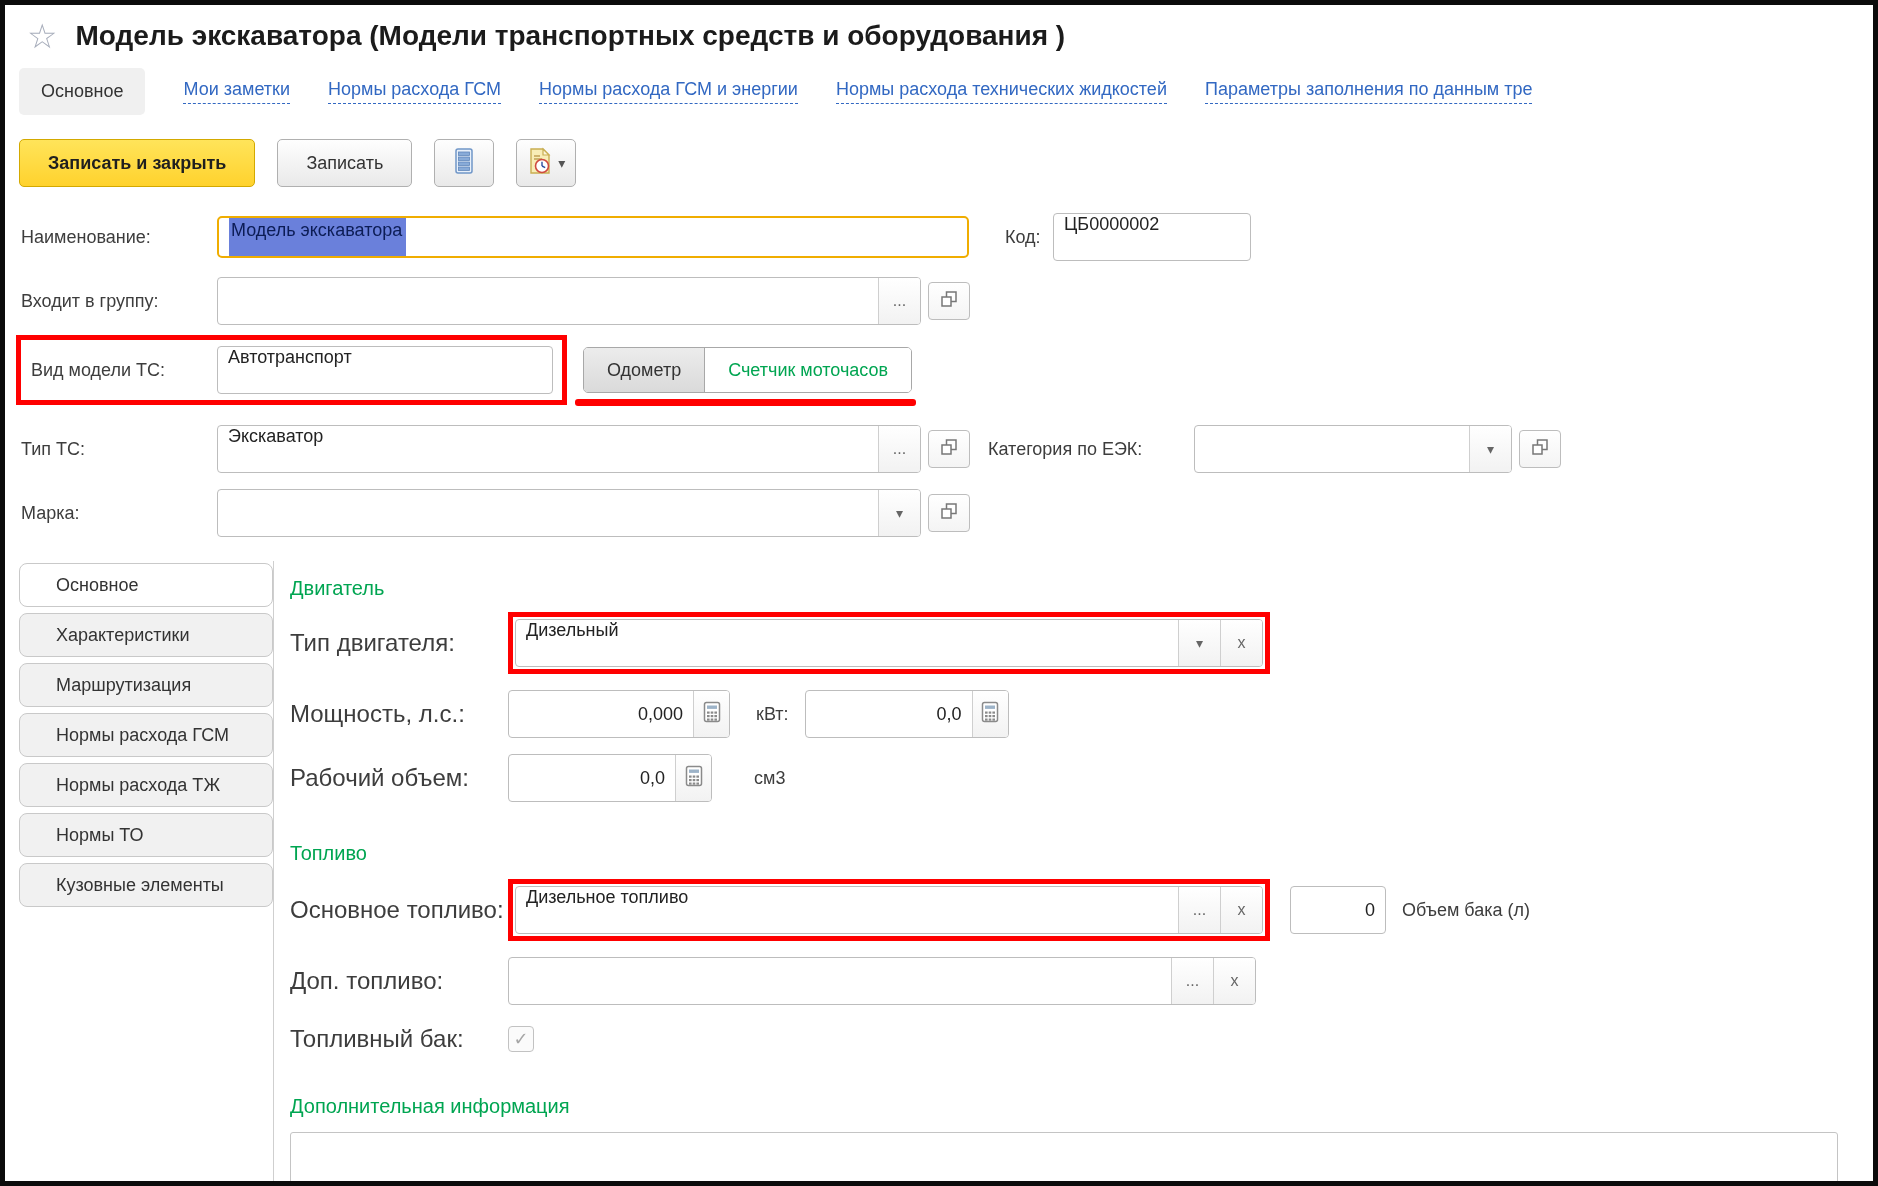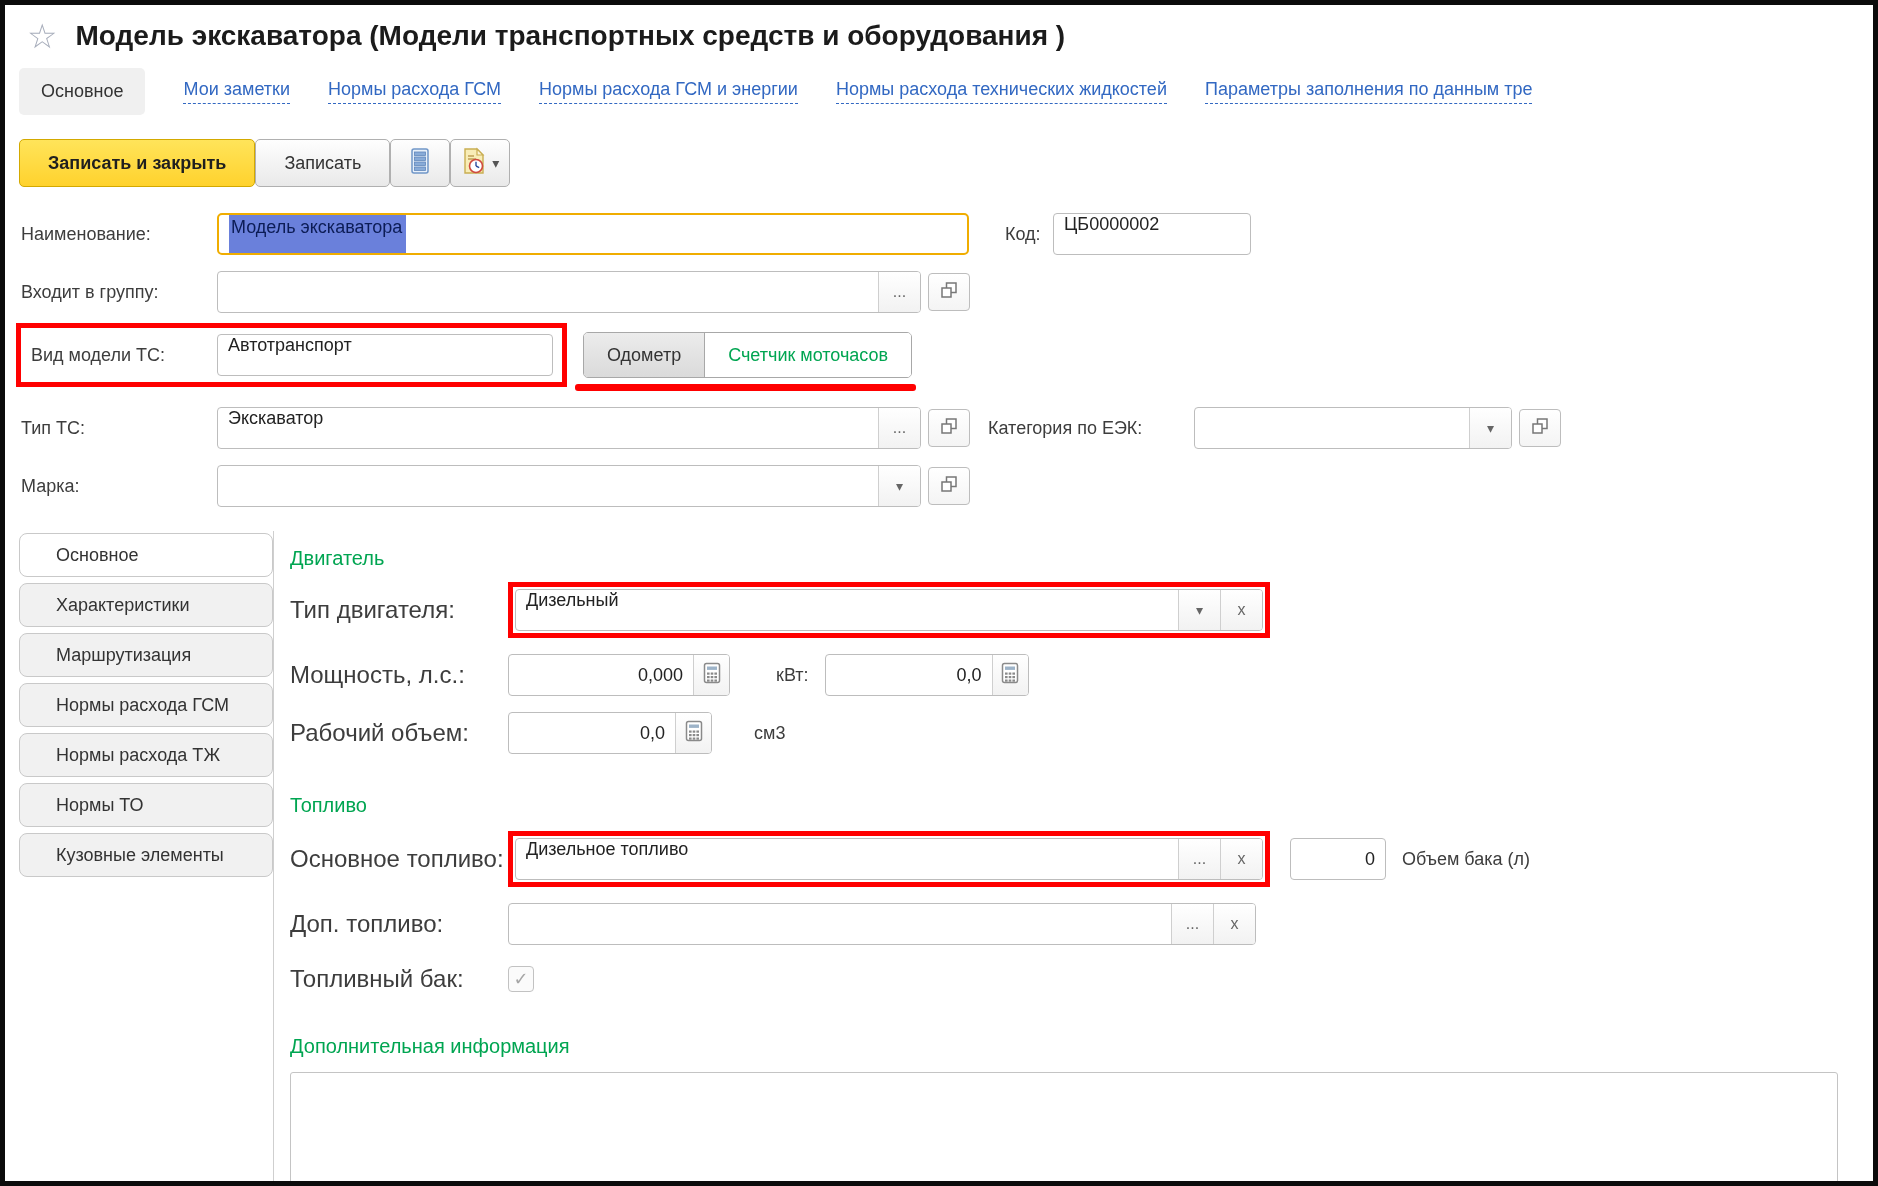--- a/index.html
+++ b/index.html
@@ -12,32 +12,32 @@
   
   .title-row { display:flex; align-items:center; gap:18px; padding:14px 0 0 22px; }
   .star { font-size:34px; color:#a7adbb; line-height:1; cursor:pointer; }
   .title { font-size:28px; font-weight:bold; color:#1b1b1b; white-space:nowrap; }
   
   .nav-row { display:flex; align-items:center; gap:38px; margin:12px 0 0 14px;
              white-space:nowrap; overflow:hidden; height:52px; flex:none; }
   .nav-active { background:#f0f0f0; border-radius:5px; padding:13px 22px; font-size:18px; color:#333; }
   .nav-link { color:#3268c2; font-size:18px; border-bottom:1px dashed #3268c2; padding-bottom:3px; cursor:pointer; }
   
-  .cmd-row { display:flex; align-items:center; margin:22px 0 0 14px; }
+  .cmd-row { display:flex; align-items:center; gap:22px; margin:22px 0 0 14px; }
   .btn { font-size:18px; height:48px; border-radius:5px; border:1px solid #b0b0b0;
          background:linear-gradient(#fefefe,#e9e9e9); padding:0 28px;
          display:flex; align-items:center; color:#333; cursor:pointer; }
   .btn-primary { background:linear-gradient(#ffe45a,#ffd22d); border:1px solid #d3a900;
                  font-weight:bold; color:#1f1f1f; }
   .btn-icon { width:60px; padding:0; justify-content:center; gap:5px; }
   .caret { font-size:14px; color:#555; line-height:1; }
   
   .frow { display:flex; align-items:center; margin:16px 0 0 16px; }
   .flabel { width:196px; font-size:18px; color:#3d3d3d; flex:none; }
-  .fieldbox { display:flex; align-items:stretch; height:42px; border:1px solid #bdbdbd;
+  .fieldbox { display:flex; align-items:stretch; height:48px; border:1px solid #bdbdbd;
               border-radius:4px; background:#fff; overflow:hidden; }
   .fieldbox .val { flex:1; display:flex; padding:0 10px; font-size:18px;
                    color:#222; white-space:nowrap; overflow:hidden; }
   .seg { flex:none; width:42px; border-left:1px solid #cfcfcf; display:flex; align-items:center;
          justify-content:center; color:#666; font-size:16px;
          background:linear-gradient(#ffffff,#f2f2f2); cursor:pointer; }
   .seg .caret { color:#666; }
   .mini-btn { width:42px; height:38px; border:1px solid #bdbdbd; border-radius:4px; margin-left:7px;
               display:flex; align-items:center; justify-content:center;
               background:linear-gradient(#ffffff,#f4f4f4); cursor:pointer; flex:none; }
@@ -272,21 +272,21 @@
                     <rect x="7.7" y="14" width="2.6" height="2.2"></rect>
                     <rect x="11.4" y="14" width="2.6" height="2.2"></rect>
                     <rect x="4" y="17.5" width="2.6" height="2.2"></rect>
                     <rect x="7.7" y="17.5" width="2.6" height="2.2"></rect>
                     <rect x="11.4" y="17.5" width="2.6" height="2.2"></rect>
                   </g>
                 </svg>
             </span>
           </span>
         </div>
-        <span class="unit ml46" style="margin-left:46px;">кВт:</span>
+        <span class="unit ml46" style="margin-left:26px;">кВт:</span>
         <div class="fieldbox w204" style="margin-left:16px;">
           <span class="val-num">0,0</span>
           <span class="seg" style="width:36px;">
             <span>
               <svg width="18" height="22" viewBox="0 0 18 22">
                   <rect x="1.5" y="1.5" width="15" height="19" rx="2" fill="#fff" stroke="#8a8a8a" stroke-width="1.5"></rect>
                   <rect x="4" y="4.5" width="10" height="3.4" fill="#9db3c8"></rect>
                   <g fill="#8a8a8a">
                     <rect x="4" y="10.5" width="2.6" height="2.2"></rect>
                     <rect x="7.7" y="10.5" width="2.6" height="2.2"></rect>

